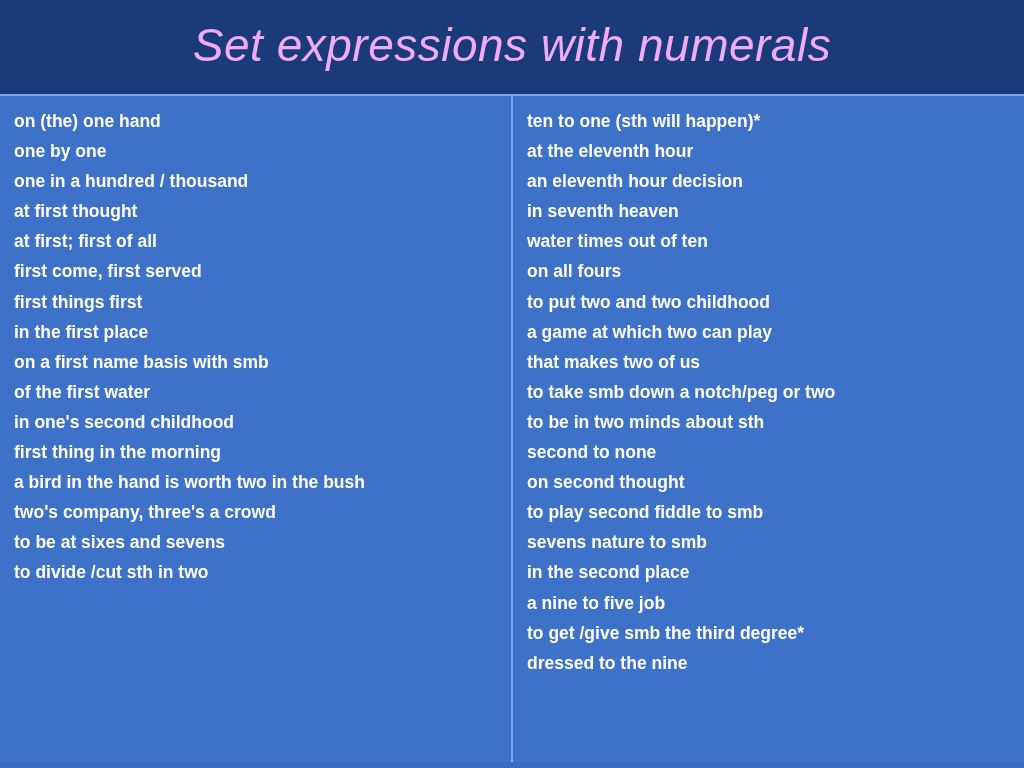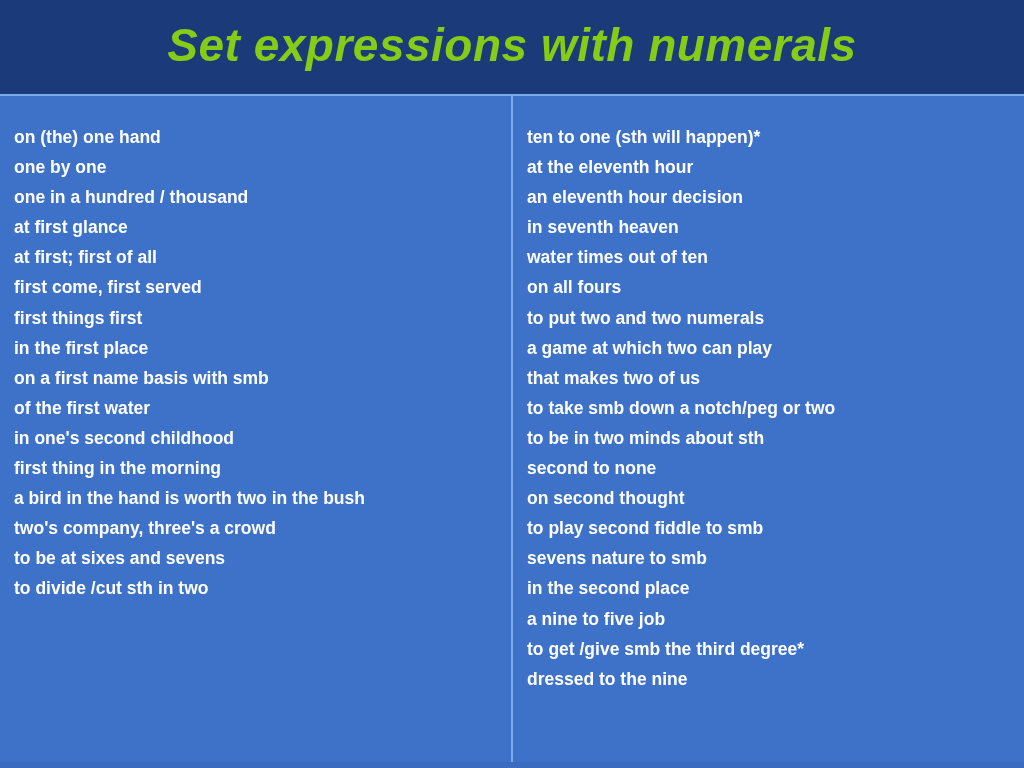--- a/index.html
+++ b/index.html
@@ -17,38 +17,38 @@
     }
 
     .header {
       background: #1a3a7a;
       width: 100%;
       padding: 18px 20px 22px 20px;
       text-align: center;
     }
 
     .header h1 {
-      color: #84cc16;
+      color: #f0abfc;
       font-size: 46px;
       font-style: italic;
-      font-weight: bold;
+      font-weight: normal;
       letter-spacing: 0.5px;
     }
 
     .content-area {
       display: flex;
       width: 100%;
       height: calc(768px - 100px);
       background: #3d72c8;
       border-top: 2px solid #7aaae8;
     }
 
     .column {
       flex: 1;
-      padding: 26px 14px;
+      padding: 10px 14px;
       color: white;
       font-size: 17.5px;
       font-weight: bold;
       line-height: 1.72;
     }
 
     .column-left {
       border-right: 2px solid #7aaae8;
     }
 
@@ -61,42 +61,42 @@
 
 <div class="header">
   <h1>Set expressions with numerals</h1>
 </div>
 
 <div class="content-area">
   <div class="column column-left" id="left-col">
   <p> on (the) one hand</p>
       <p>one by one</p>
       <p>one in a hundred / thousand</p>
-      <p>at first glance</p>
+      <p>at first thought</p>
       <p>at first; first of all</p>
       <p>first come, first served</p>
       <p>first things first</p>
       <p>in the first place</p>
       <p>on a first name basis with smb</p>
       <p>of the first water</p>
       <p>in one's second childhood</p>
       <p>first thing in the morning</p>
       <p>a bird in the hand is worth two in the bush</p>
       <p>two's company, three's  a crowd</p>
       <p>to be at sixes and sevens</p>
       <p>to divide /cut sth in two</p>
     </div>
   <div class="column column-right" id="right-col">
   <p> ten to one (sth will happen)*</p>
       <p>at the eleventh hour</p>
       <p>an eleventh hour decision</p>
       <p>in seventh heaven</p>
       <p> water times out of ten</p>
       <p>on all fours</p>
-      <p>to put two and two numerals</p>
+      <p>to put two and two childhood</p>
       <p>a game at which two can play</p>
       <p>that makes two of us</p>
       <p>to take smb down a notch/peg or two</p>
       <p>to be in two minds about sth</p>
       <p>second to none</p>
       <p>on second thought</p>
       <p>to play second fiddle to smb</p>
       <p>sevens nature to smb</p>
       <p>in the second place</p>
       <p>a nine to five job</p>

